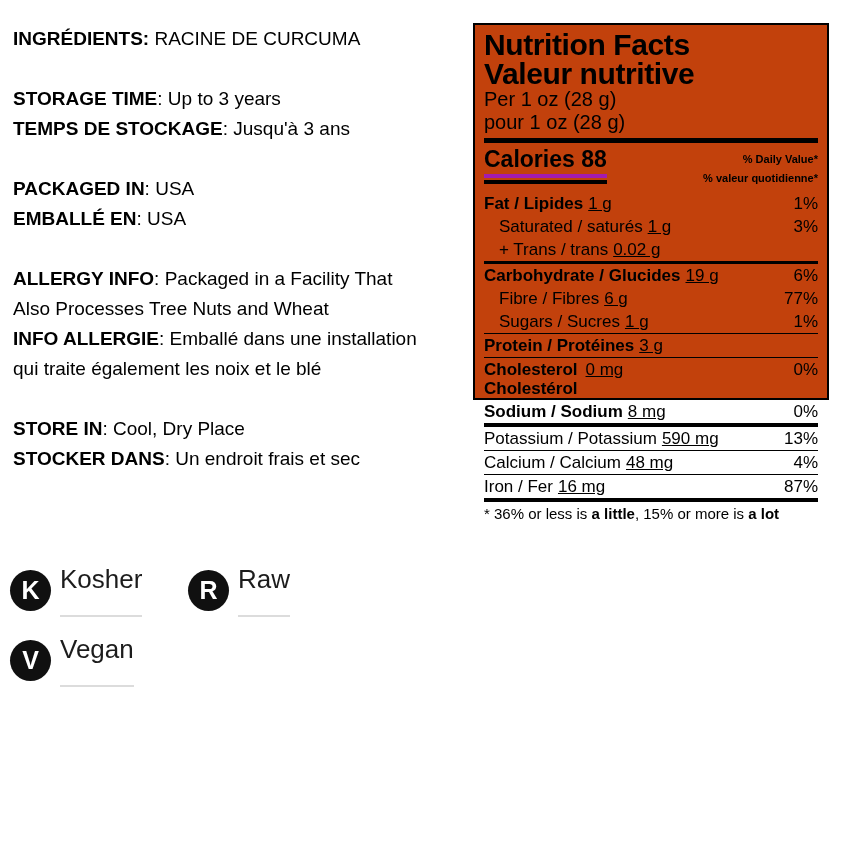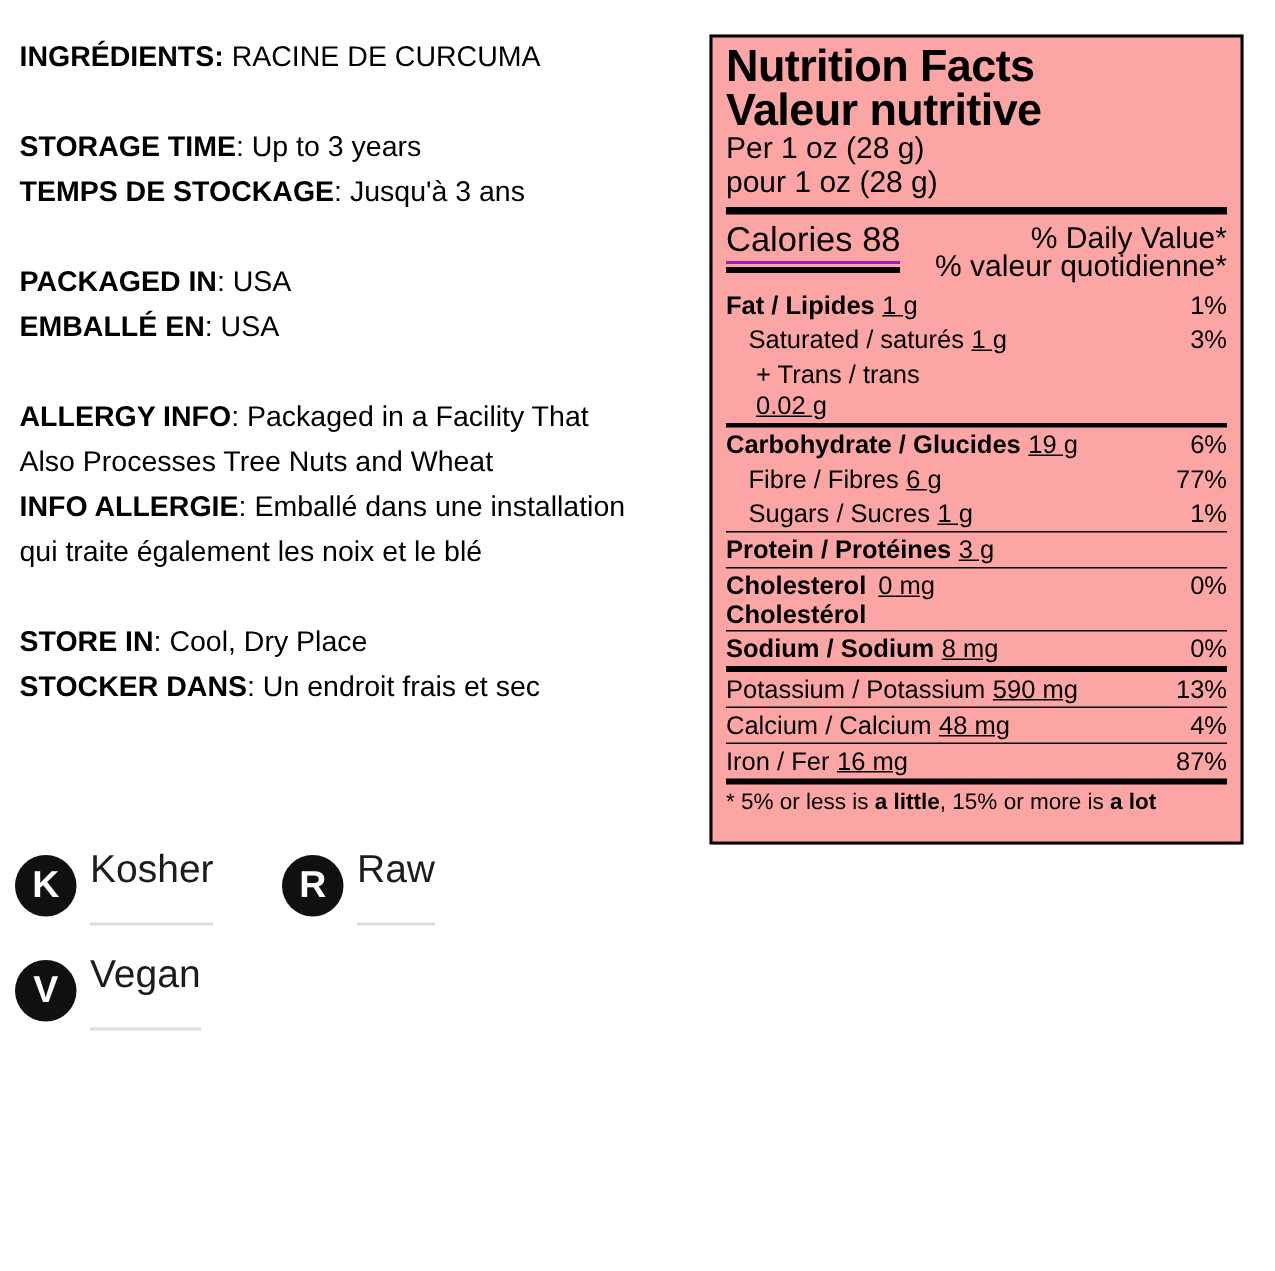--- a/index.html
+++ b/index.html
@@ -19,42 +19,42 @@
   .badge { display:flex; align-items:center; }
   .bcircle {
     width:41px; height:41px; border-radius:50%; background:#101010; color:#fff;
     display:flex; align-items:center; justify-content:center;
     font-weight:bold; font-size:25px; margin-right:9px; flex:0 0 auto;
   }
   .blabel { font-size:26px; color:#1c1c1c; line-height:1.15; border-bottom:2px solid #dcdcdc; padding-bottom:20px; }
 
   
   .nft {
-    position:absolute; left:473px; top:23px; width:356px; height:540px;
-    border:2px solid #000; padding:5px 9px 4px 9px; background:#fca5a5;
+    position:absolute; left:473px; top:23px; width:356px; height:377px;
+    border:2px solid #000; padding:5px 9px 4px 9px; background:#c2410c;
   }
   .nft-title { font-size:30px; font-weight:bold; line-height:29px; letter-spacing:-0.4px; }
   .nft-serving { font-size:20px; line-height:23px; }
   .bar-thick { height:5px; background:#000; margin:4px 0 4px; }
 
   .cal-row { display:flex; justify-content:space-between; margin-bottom:4px; }
   .cal-left { width:fit-content; }
-  .cal-text { font-size:23px; font-weight:normal; line-height:25px; display:inline-block; border-bottom:2px solid #a21caf; padding-bottom:2px; }
+  .cal-text { font-size:23px; font-weight:bold; line-height:25px; display:inline-block; border-bottom:4px solid #a21caf; padding-bottom:2px; }
   .cal-thick { height:4px; background:#000; margin-top:2px; }
-  .dv-head { font-size:20px; font-weight:normal; text-align:right; line-height:19px; padding-top:3px; }
+  .dv-head { font-size:11px; font-weight:bold; text-align:right; line-height:19px; padding-top:3px; }
 
   .row { display:flex; align-items:baseline; font-size:17px; line-height:21px; padding:1px 0; }
   .row.ind { padding-left:15px; }
   .row .amt { margin-left:5px;text-decoration:underline; }
   .row .dv  { margin-left:auto; }
   .row.stacked { }
   .row.stacked .slab div { line-height:19px; font-weight:bold; }
   .row.stacked .amt { margin-left:8px; }
   .rule-thin  { border-bottom:1.5px solid #000; }
-  .rule-med   { border-bottom:3px solid #000;flex-direction:column; }
+  .rule-med   { border-bottom:3px solid #000; }
   .rule-thick { border-bottom:4.5px solid #000; }
 
   .foot { font-size:15px; line-height:17px; margin-top:3px; }
   .foot.just { margin-top:0; text-align:justify; }
 </style>
 </head>
 <body>
 
 <div class="left-col" id="left-col">
     <div class="group">
@@ -172,14 +172,14 @@
         <span class="amt">48 mg</span>
         <span class="dv">4%</span>
       </div>
       <div class="row rule-thick">
         <span class="lab">Iron / Fer</span>
         <span class="amt">16 mg</span>
         <span class="dv">87%</span>
       </div>
     </div>
 
-  <div class="foot" id="foot-en"><span>* 5% or less is </span><span class="b">a little</span><span>, 15% or more is </span><span class="b">a lot</span></div>
+  <div class="foot" id="foot-en"><span>* 36% or less is </span><span class="b">a little</span><span>, 15% or more is </span><span class="b">a lot</span></div>
 </div>
 
 </body></html>

